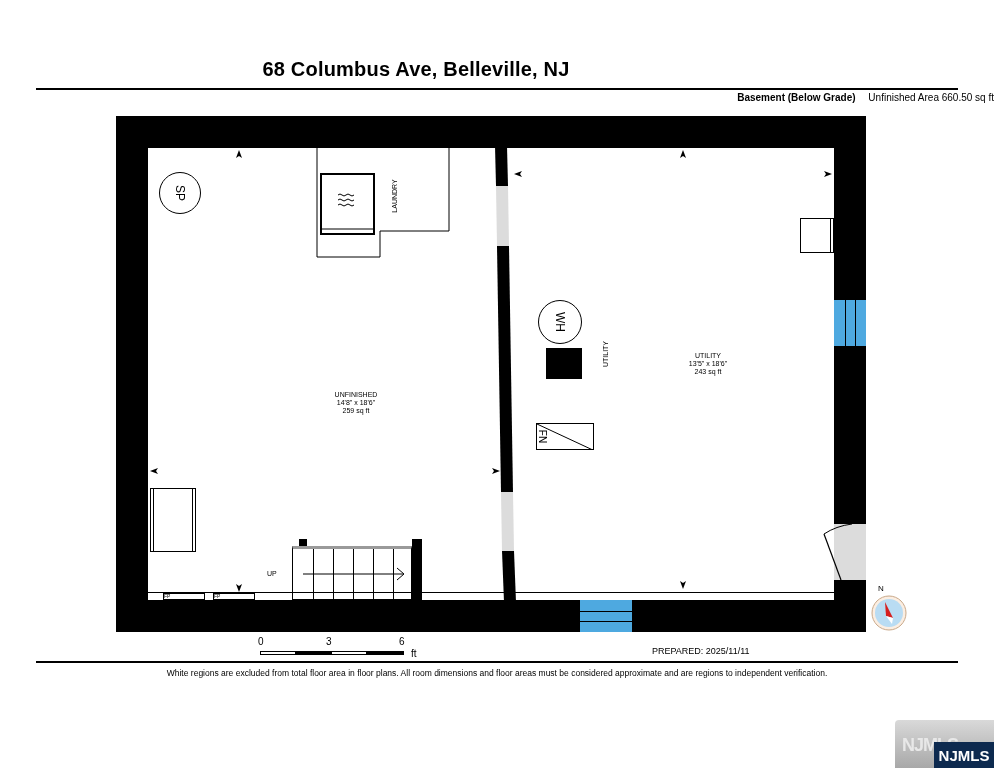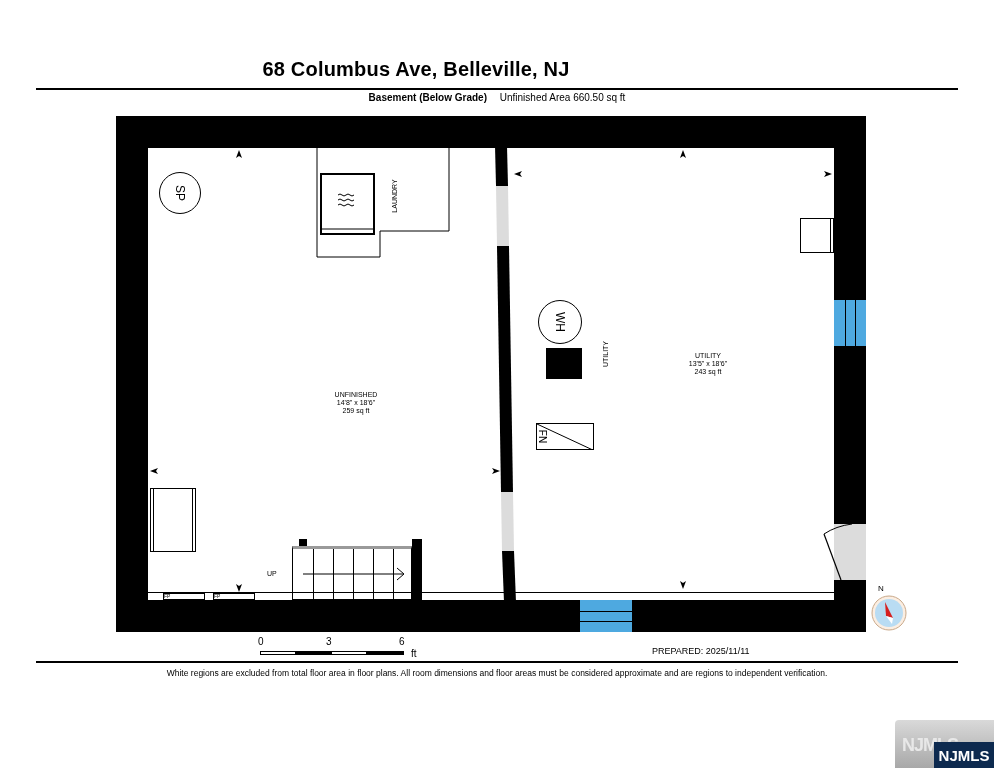--- a/index.html
+++ b/index.html
@@ -1,20 +1,20 @@
 <!DOCTYPE html>
 <html><head>
 <meta charset="utf-8">
 <style>
   html, body { margin: 0; padding: 0; background: #ffffff; }
   body { width: 994px; height: 768px; position: relative; overflow: hidden; font-family: "Liberation Sans", sans-serif; color: #000; }
   .abs { position: absolute; }
   .title { left: 0; width: 832px; top: 58px; text-align: center; font-size: 20px; font-weight: bold; letter-spacing: 0.2px; }
   .rule { height: 2px; background: #000; left: 36px; width: 922px; }
-  .subtitle { left: 0; width: 994px; top: 92px; text-align: center; font-size: 10px; }
+  .subtitle { left: 0; width: 994px; top: 92px; text-align: right; font-size: 10px; }
   .subtitle b { font-weight: bold; margin-right: 10px; }
   .wall { background: #000; }
   .room-label { font-size: 7px; text-align: center; line-height: 8px; }
   .rotated { transform-origin: center center; white-space: nowrap; }
   .scale-seg { height: 4px; top: 651px; border: 1px solid #000; box-sizing: border-box; }
   .disclaimer { left: 0; width: 994px; top: 668px; text-align: center; font-size: 8.5px; }
   .prepared { left: 652px; top: 646px; font-size: 9px; }
   .logo-bg { left: 895px; top: 720px; width: 99px; height: 48px; background: linear-gradient(#d9d9d9, #a8a8a8); border-radius: 4px 0 0 0; }
   .logo-ghost { left: 902px; top: 735px; font-size: 18px; font-weight: bold; color: #e8e8e8; letter-spacing: -1px; }
   .logo-main { left: 934px; top: 742px; width: 60px; height: 26px; background: #0d2a4f; color: #fff; font-weight: bold; font-size: 15px; display: flex; align-items: center; justify-content: center; }

